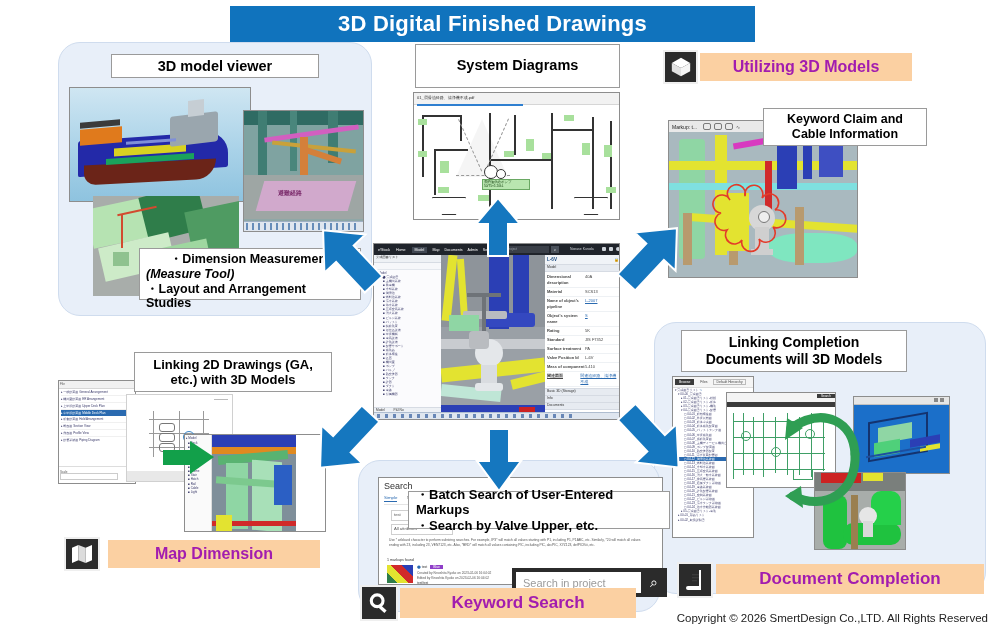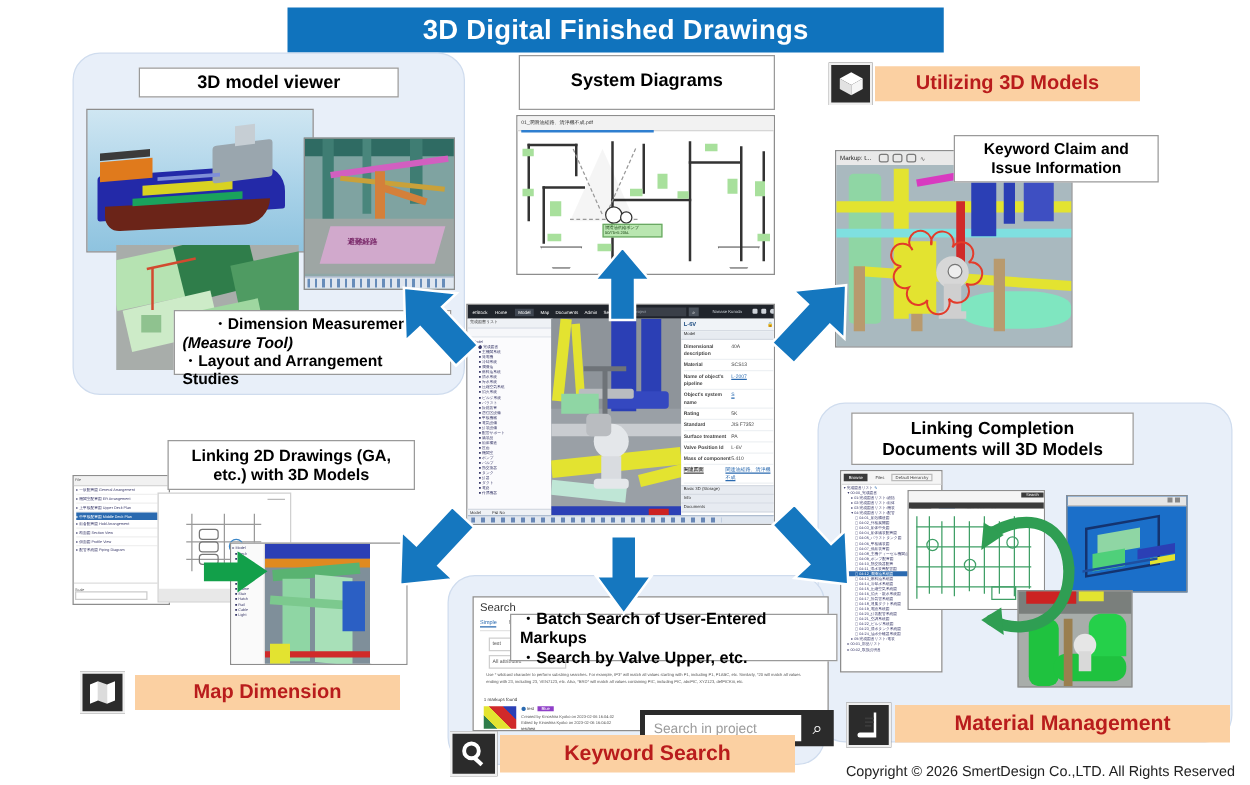--- a/index.html
+++ b/index.html
@@ -20,21 +20,21 @@
 
   
   .cap{position:absolute;background:#ffffff;border:1px solid #9a9a9a;
     color:#000;font-weight:bold;text-align:center;
     display:flex;align-items:center;justify-content:center;box-sizing:border-box;}
   .cap.multi{flex-direction:column;line-height:1.18;}
   .cap.left{text-align:left;justify-content:flex-start;}
 
   
   .badge{position:absolute;background:#fbd0a2;display:flex;align-items:center;}
-  .badge .btxt{font-weight:bold;font-size:16px;color:#b91c1c;width:100%;text-align:center;}
+  .badge .btxt{font-weight:bold;font-size:16px;color:#a21caf;width:100%;text-align:center;}
   .ico{position:absolute;background:#2b2b2b;display:flex;align-items:center;
     justify-content:center;border:2px solid #efefef;box-sizing:border-box;}
 
   
   .shot{position:absolute;overflow:hidden;border:1px solid #8d8d8d;box-sizing:border-box;background:#fff;}
   .noborder{border:none;}
 
   
   .arrow{position:absolute;}
 
@@ -193,21 +193,21 @@
     <div style="position:absolute;left:82px;top:128px;width:22px;height:6px;background:#cfcfcf;"></div>
     <div style="position:absolute;left:89px;top:90px;width:10px;height:10px;border:1px solid #777;border-radius:50%;background:#eee;"></div>
 
     <svg style="position:absolute;left:40px;top:62px;" width="88" height="84" aria-hidden="true">
       <path d="M12,30 a9,9 0 1,1 9,-13 a9,9 0 1,1 15,-4 a9,9 0 1,1 17,2 a9,9 0 1,1 13,12 a9,9 0 1,1 -2,17 a9,9 0 1,1 -14,12 a9,9 0 1,1 -17,1 a9,9 0 1,1 -15,-10 a9,9 0 1,1 -6,-17 z" fill="none" stroke="#e33b2a" stroke-width="1.6"></path>
     </svg>
   </div>
 
   <div class="cap multi" style="left:763px;top:108px;width:164px;height:38px;font-size:12.5px;">
     <div>Keyword Claim and</div>
-    <div>Issue Information</div>
+    <div>Cable Information</div>
   </div>
 
   <div class="shot" style="left:373px;top:243px;width:247px;height:177px;background:#f3f4f6;">
 
     <div style="position:absolute;left:0;top:0;width:247px;height:11px;background:#20242b;display:flex;align-items:center;">
       <span style="font-size:3.6px;color:#fff;margin-left:4px;">e!Stock</span>
       <span style="font-size:3.6px;color:#fff;margin-left:6px;">Home</span>
       <span style="font-size:3.6px;color:#fff;margin-left:6px;background:#3f4651;padding:1px 3px;">Model</span>
       <span style="font-size:3.6px;color:#fff;margin-left:5px;">Map</span>
       <span style="font-size:3.6px;color:#fff;margin-left:5px;">Documents</span>
@@ -534,21 +534,21 @@
   </div>
 
   <svg class="arrow" style="left:767px;top:400px;" width="96" height="120" aria-hidden="true">
     <path d="M24,28 C58,6 86,22 88,54" fill="none" stroke="#2f9e53" stroke-width="9" stroke-linecap="round"></path>
     <polygon points="20,18 36,28 18,40" fill="#2f9e53"></polygon>
     <path d="M88,54 C90,92 58,112 26,96" fill="none" stroke="#2f9e53" stroke-width="9" stroke-linecap="round"></path>
     <polygon points="34,86 18,96 36,108" fill="#2f9e53"></polygon>
   </svg>
 
   <div class="badge" style="left:716px;top:564px;width:268px;height:30px;">
-    <span class="btxt" style="font-size:17px;">Material Management</span>
+    <span class="btxt" style="font-size:17px;">Document Completion</span>
   </div>
   <div class="ico" style="left:677px;top:562px;width:36px;height:36px;">
     <svg width="20" height="22" viewBox="0 0 20 22" aria-hidden="true">
       <path d="M3,1 h13 v20 h-13 a2,2 0 0,1 0,-4 h11 v-16 z" fill="#ffffff"></path>
       <rect x="7" y="5" width="7" height="1.4" fill="#3b3b3b"></rect>
       <rect x="7" y="8" width="7" height="1.4" fill="#3b3b3b"></rect>
       <rect x="7" y="11" width="5" height="1.4" fill="#3b3b3b"></rect>
     </svg>
   </div>
 

